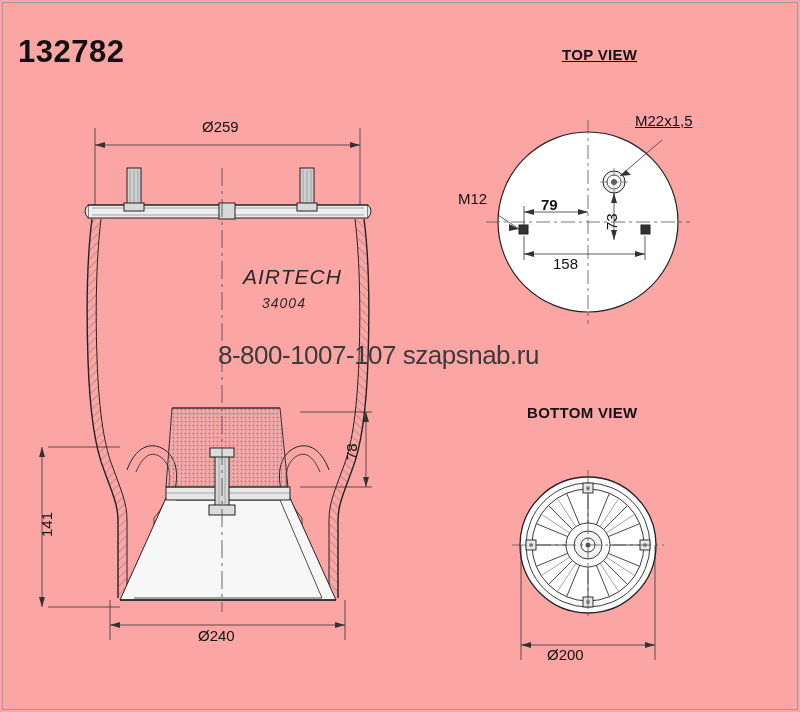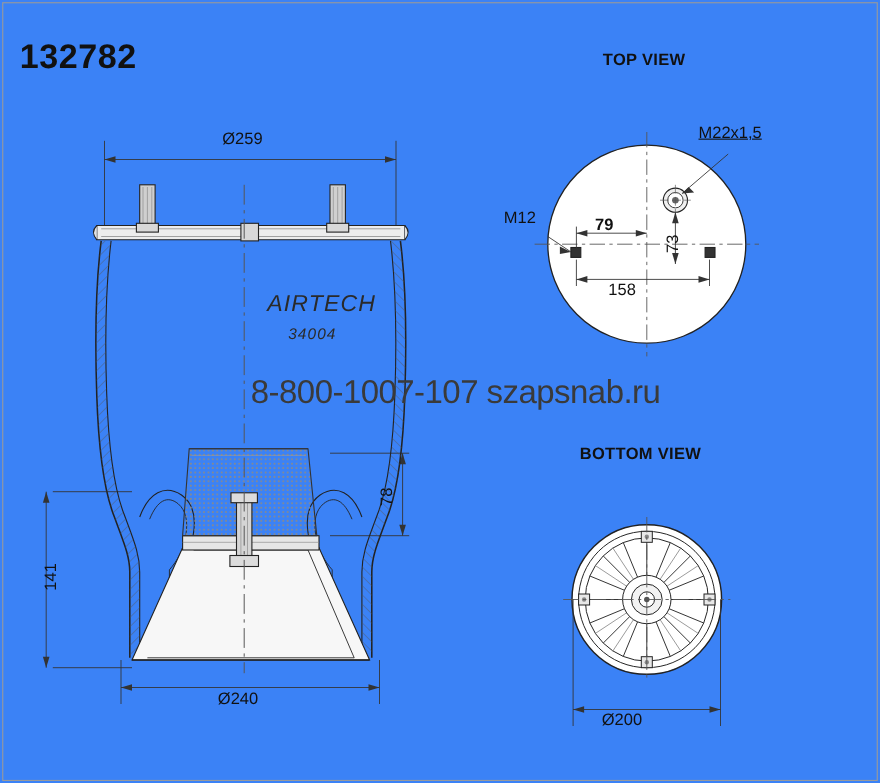--- a/index.html
+++ b/index.html
@@ -7,21 +7,21 @@
     padding: 0;
     background: #ffffff;
   }
   body {
     font-family: "Liberation Sans", sans-serif;
   }
   #page {
     position: relative;
     width: 800px;
     height: 712px;
-    background: #3b82f6;
+    background: #fca5a5;
     overflow: hidden;
   }
   .frame {
     position: absolute;
     left: 2px;
     top: 2px;
     width: 796px;
     height: 708px;
     border: 1px solid #9a9a9a;
     box-sizing: border-box;
@@ -48,25 +48,24 @@
     color: #111111;
     white-space: nowrap;
   }
   .dim-label.vertical {
     transform-origin: left top;
   }
   .watermark {
     position: absolute;
     left: 218px;
     top: 340px;
-    font-size: 30px;
+    font-size: 26px;
     color: #3a3a3a;
     white-space: nowrap;
     letter-spacing: -0.5px;
-    margin-left: 10px;
   }
   .brand {
     position: absolute;
     font-weight: normal;
     color: #2a2a2a;
     font-style: italic;
   }
   .brand-name {
     left: 243px;
     top: 265px;
@@ -252,21 +251,21 @@
   </svg>
 
   <div class="dim-label" style="left:202px; top:118px;">Ø259</div>
   <div class="dim-label" style="left:198px; top:627px;text-align:right;">Ø240</div>
   <div class="dim-label vertical" style="left:38px; top:537px; transform: rotate(-90deg);">141</div>
   <div class="dim-label vertical" style="left:343px; top:460px; transform: rotate(-90deg);">78</div>
 
   <div class="brand brand-name">AIRTECH</div>
   <div class="brand brand-model">34004</div>
 
-  <div class="view-title" style="left:548px; top:46px;">TOP VIEW</div>
+  <div class="view-title" style="left:562px; top:46px;text-decoration:underline;">TOP VIEW</div>
 
   <svg width="800" height="712" viewBox="0 0 800 712">
     <g stroke="#222" fill="none" stroke-width="1">
 
       <circle cx="588" cy="222" r="90" fill="#ffffff" stroke="#222" stroke-width="1.2"></circle>
 
       <g stroke="#555" stroke-width="0.8" stroke-dasharray="14 4 3 4">
         <line x1="588" y1="120" x2="588" y2="324"></line>
         <line x1="486" y1="222" x2="690" y2="222"></line>
       </g>

